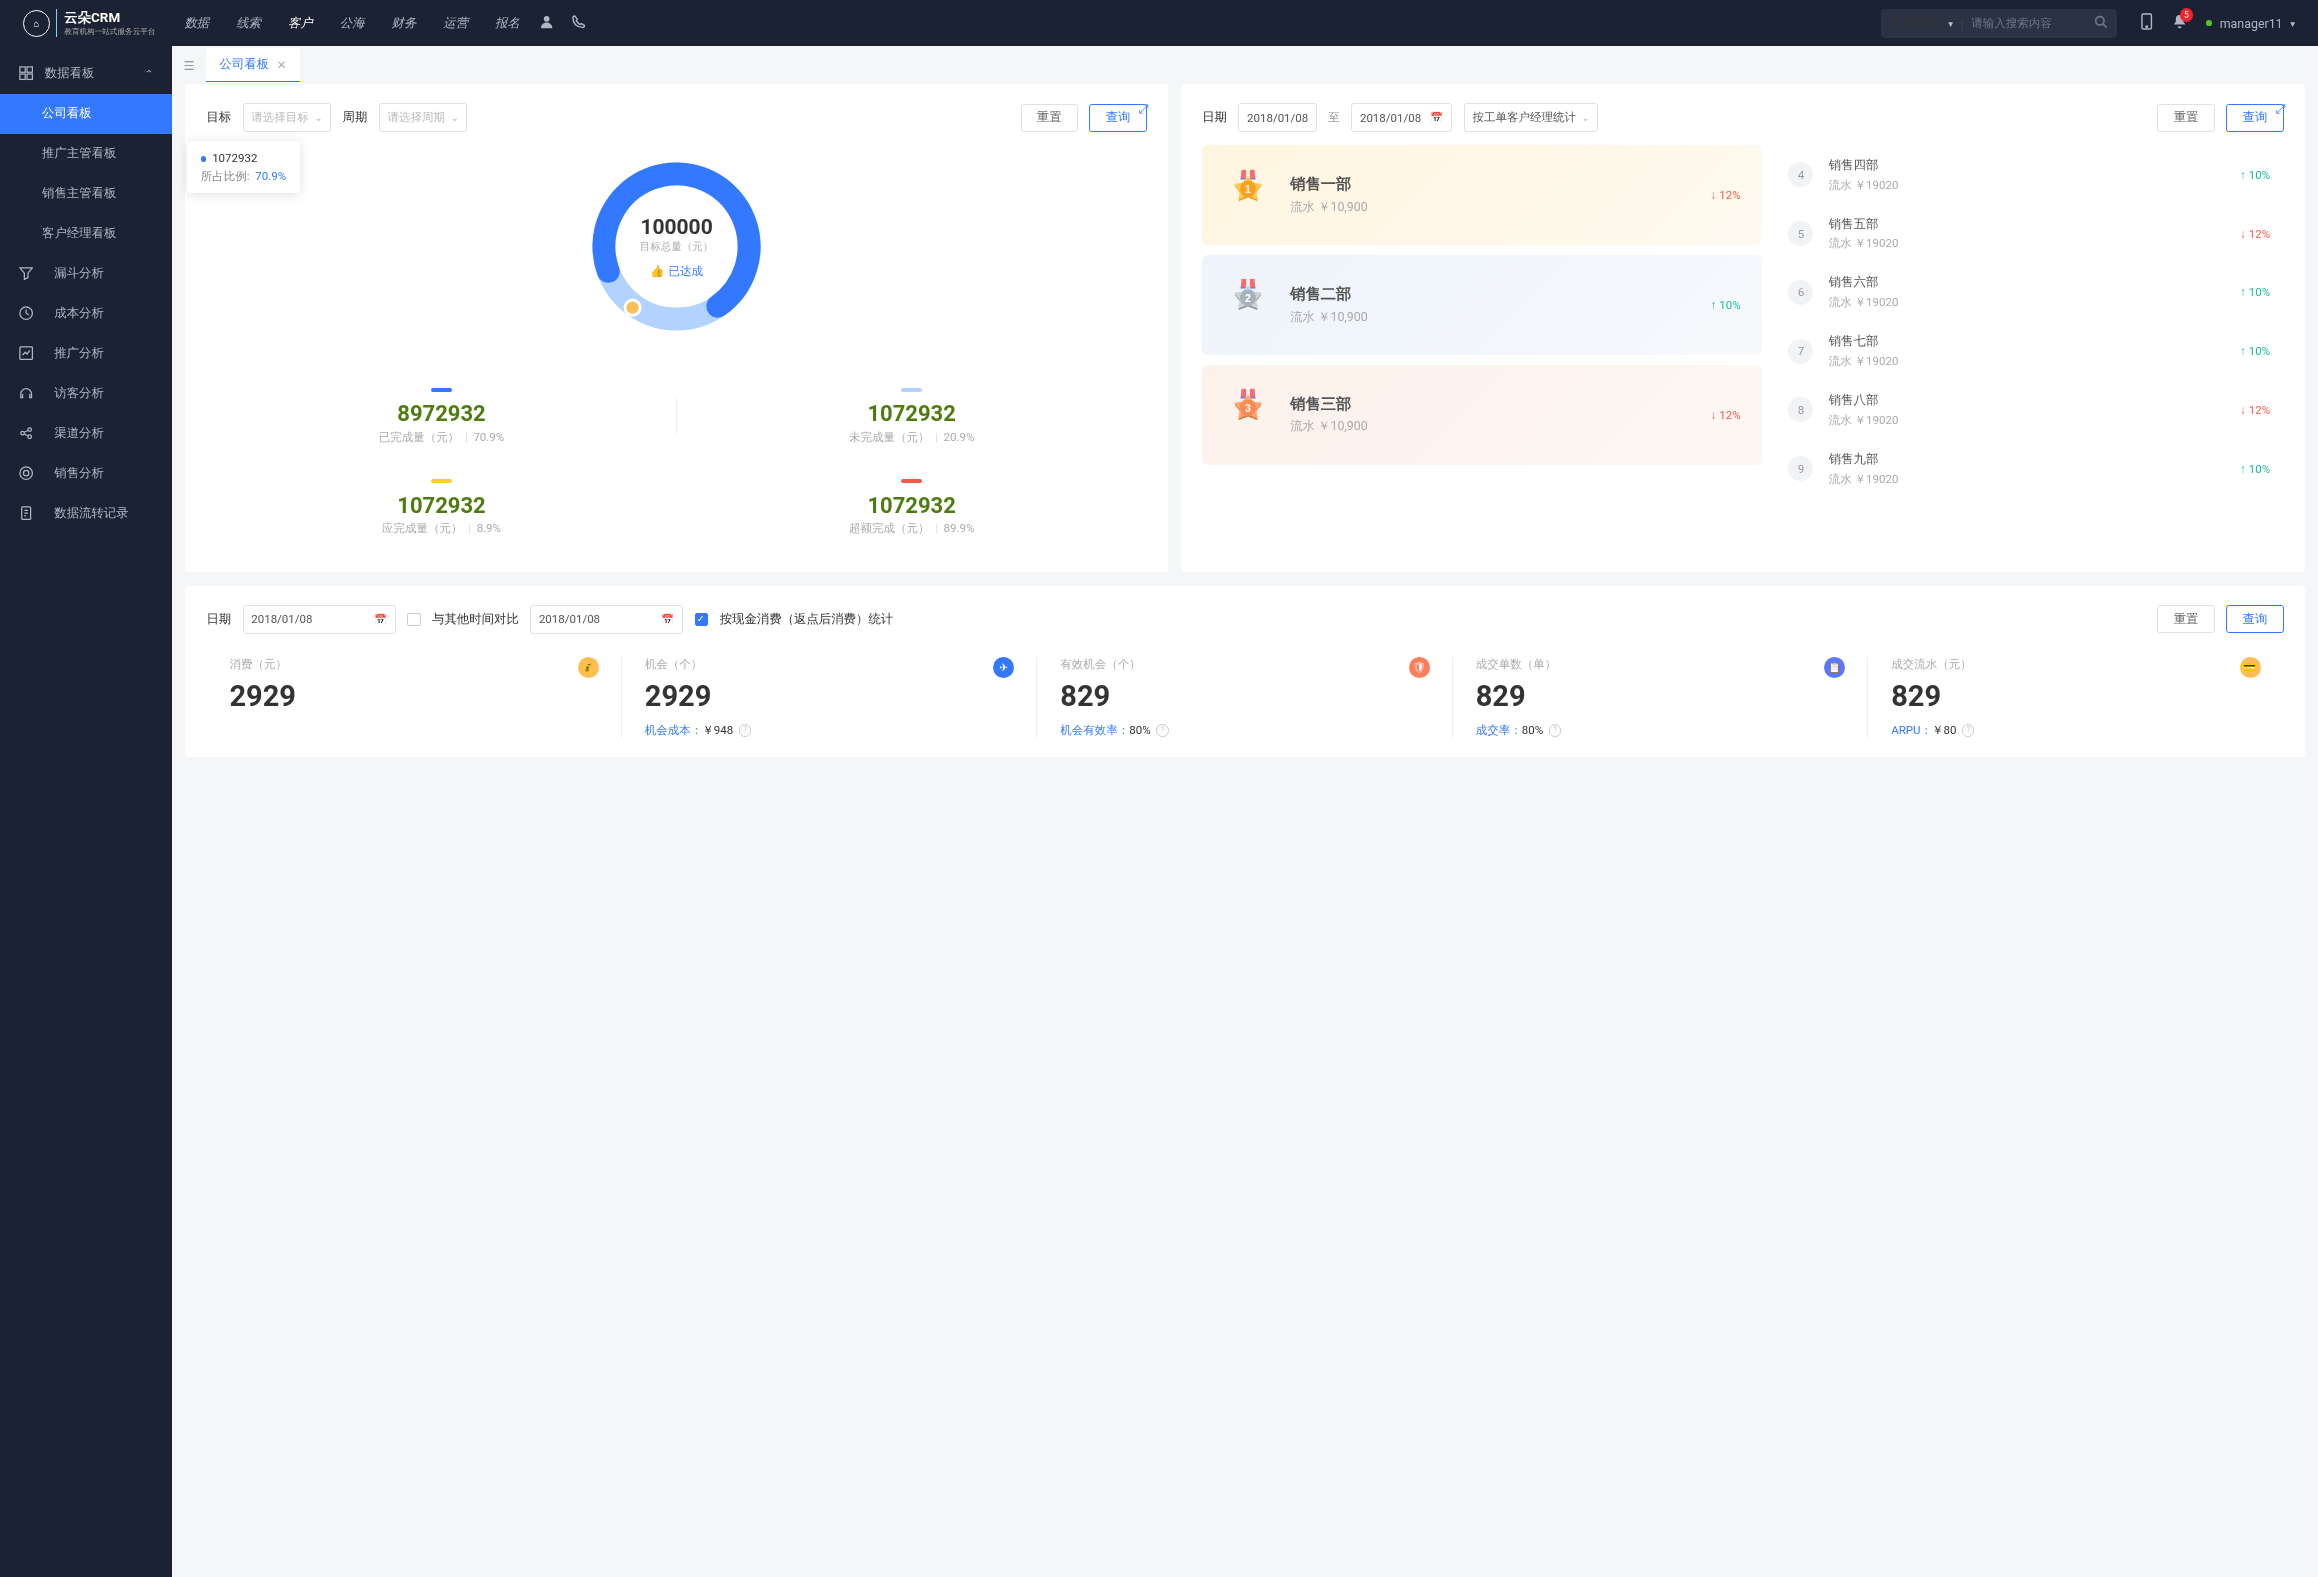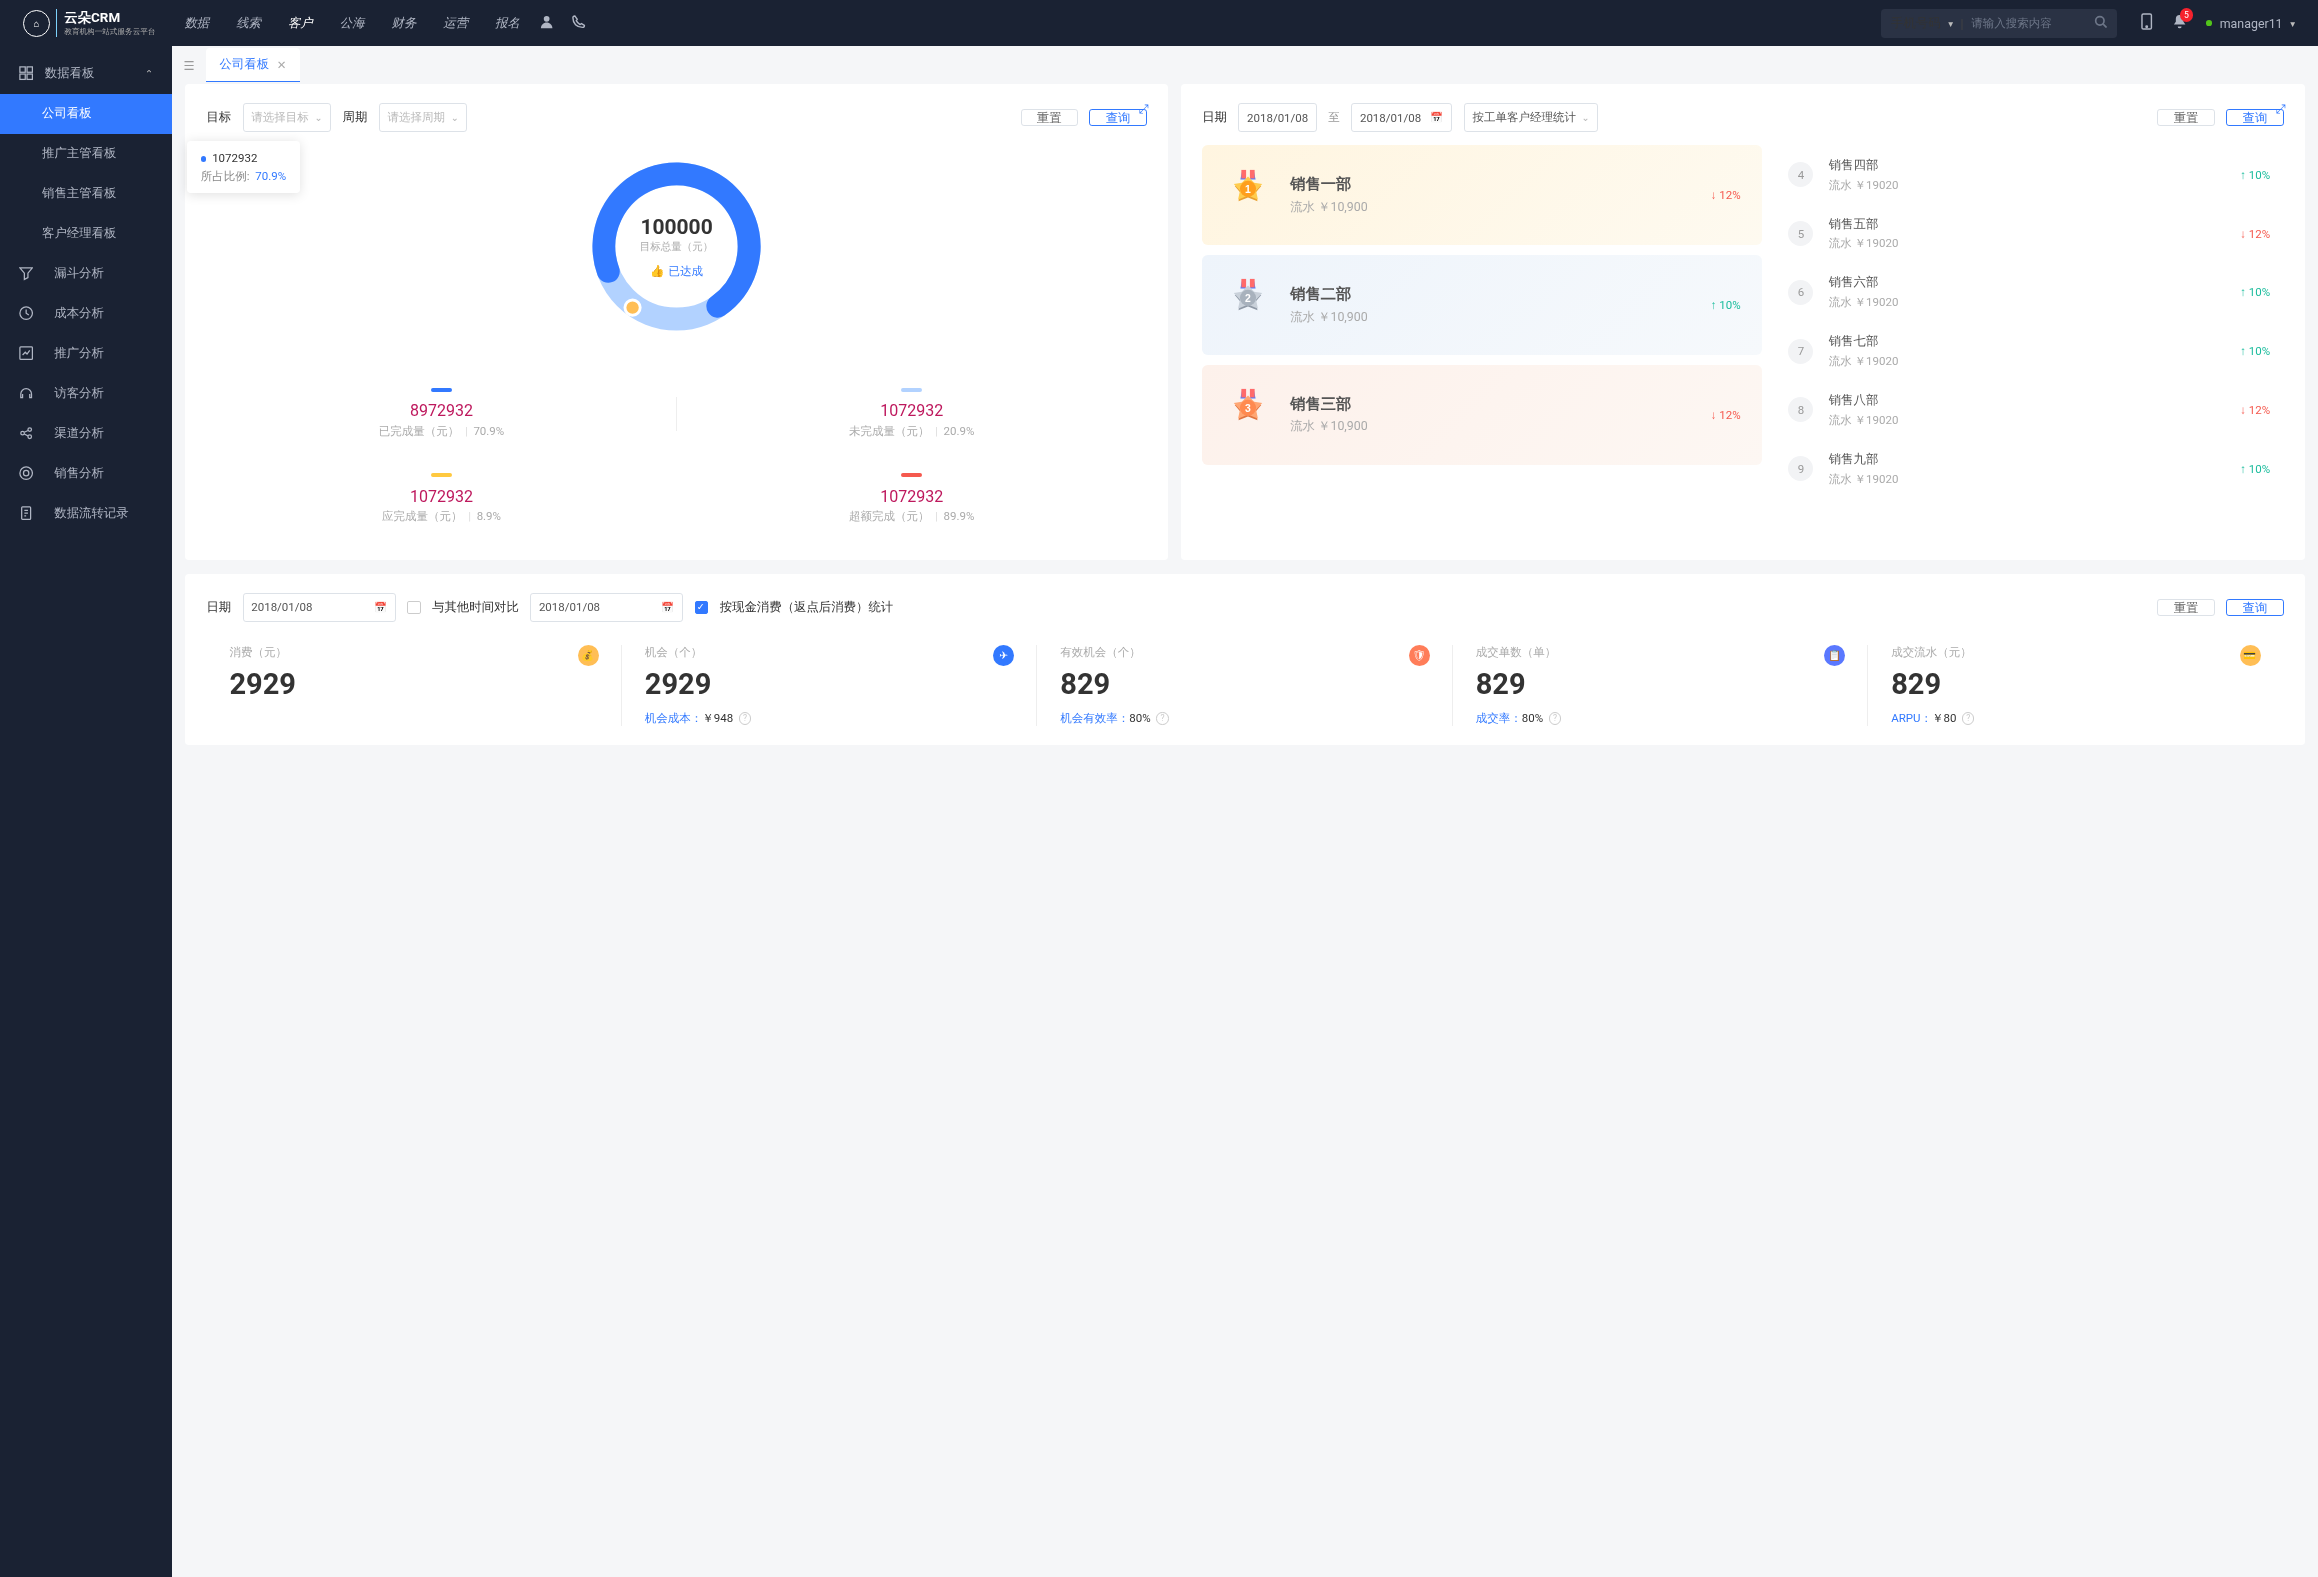--- a/index.html
+++ b/index.html
@@ -47,21 +47,21 @@
     
     .card { background: #fff; border-radius: 3.8px; padding: 19px 21px; flex: 1; position: relative; }
     .card-title { font-size: 14.3px; font-weight: 600; color: #333; margin-bottom: 17px; }
     .card-expand { position: absolute; top: 17px; right: 19px; color: #3279ff; cursor: pointer; }
     
     .filter-row { display: flex; align-items: center; gap: 11.5px; margin-bottom: 9.6px; }
     .filter-label { color: #333; font-size: 12.4px; white-space: nowrap; }
     .select { border: 1px solid #dde2e8; border-radius: 2.9px; height: 29px; padding: 0 7.6px; display: flex; align-items: center; gap: 5.7px; color: #bbb; font-size: 11.5px; min-width: 88px; cursor: pointer; justify-content: space-between; }
     .select.filled { color: #555; }
     .chevron { font-size: 9.6px; color: #bbb; }
-    .btn { border: 1px solid #dde2e8; border-radius: 2.9px; height: 17px; padding: 0 15.3px; background: #fff; color: #666; cursor: pointer; font-size: 12.4px; }
+    .btn { border: 1px solid #dde2e8; border-radius: 2.9px; height: 28px; padding: 0 15.3px; background: #fff; color: #666; cursor: pointer; font-size: 12.4px; }
     .btn.primary { border-color: #3279ff; color: #3279ff; }
     .filter-spacer { flex: 1; }
     .date-sep { color: #999; font-size: 11.5px; }
     .calendar-icon { color: #bbb; font-size: 10.5px; margin-left: 3.8px; }
     
     
     .donut-wrap { display: flex; justify-content: center; position: relative; margin-top: 19px; }
     .donut-svg { width: 191px; height: 191px; }
     .donut-center { position: absolute; top: 50%; left: 50%; transform: translate(-50%, -50%); text-align: center; }
     .donut-value { font-size: 21px; font-weight: 700; color: #333; }
@@ -70,21 +70,21 @@
     .tooltip { position: absolute; background: #fff; border-radius: 3.8px; box-shadow: 0 1.9px 11.5px rgba(0,0,0,.12); padding: 9.6px 13.4px; font-size: 11.5px; white-space: nowrap; }
     .tooltip-dot { width: 5.7px; height: 5.7px; border-radius: 50%; background: #3279ff; display: inline-block; margin-right: 5.7px; }
     .tooltip-row2 { color: #888; margin-top: 3.8px; }
     .tooltip-pct { color: #3279ff; margin-left: 5.7px; }
     
     
     .stats-grid { display: grid; grid-template-columns: 1fr 1fr; gap: 0; margin-top: 29px; }
     .stat-cell { text-align: center; padding: 17px 0; position: relative; }
     .stat-cell:first-child::after { content: ""; position: absolute; right: 0; top: 30%; bottom: 30%; width: 1px; background: #eee; }
     .stat-bar { width: 21px; height: 3.8px; border-radius: 1.9px; margin: 0 auto 9.6px; }
-    .stat-value { font-size: 16px; font-weight: 400; color: #be185d; }
+    .stat-value { font-size: 22px; font-weight: 700; color: #4d7c0f; }
     .stat-label { color: #aaa; font-size: 11.5px; margin-top: 3.8px; }
     .stat-label .sep { color: #ddd; margin: 0 5.7px; }
     
     
     .ranking-wrap { display: flex; gap: 13.4px; }
     .top3 { flex: 1.1; display: flex; flex-direction: column; gap: 9.6px; }
     .rank-card { border-radius: 5.7px; padding: 25px 21px; display: flex; align-items: center; gap: 17px; }
     .rank-card.gold { background: linear-gradient(135deg, #fff5e0, #fefaf0); }
     .rank-card.silver { background: linear-gradient(135deg, #eef4fb, #f6f9fc); }
     .rank-card.bronze { background: linear-gradient(135deg, #fdf1eb, #fdf7f3); }

